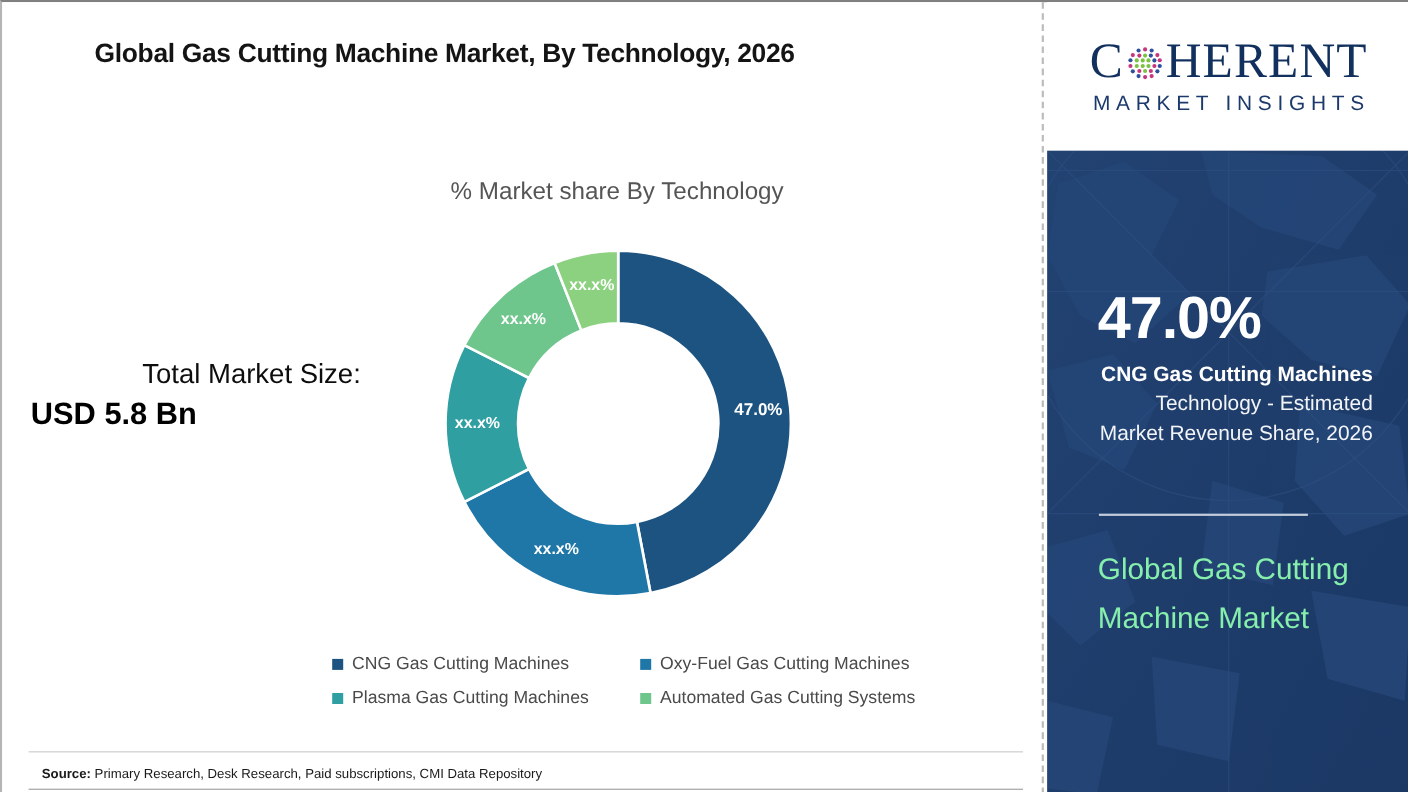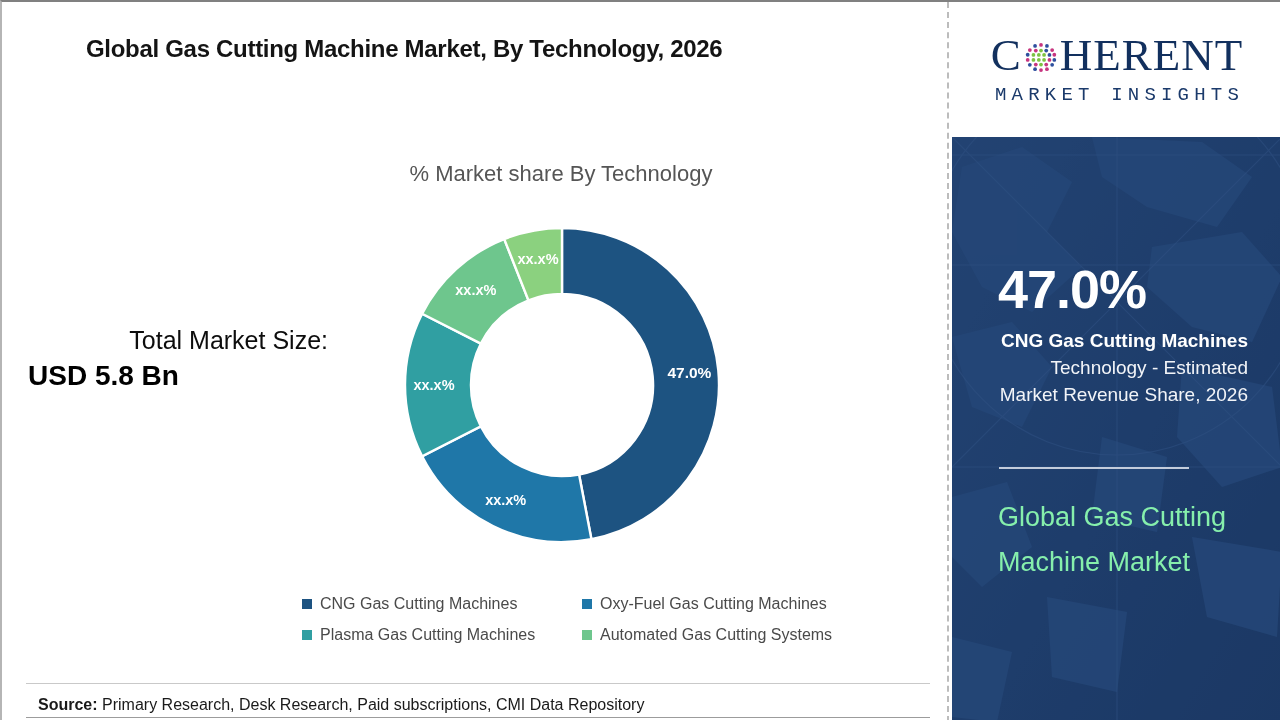--- a/index.html
+++ b/index.html
@@ -68,21 +68,21 @@
   }
   .legend-text { white-space:nowrap; }
 
   
   #source-rule {
     position:absolute; left:24px; top:681px; width:904px; height:1px;
     background:#c9c9c9;
   }
   #source-line {
     position:absolute; left:36px; top:694px;
-    font-size:16px; color:#1a1a1a;
+    font-size:12px; color:#1a1a1a;
   }
   #source-line b { font-weight:bold; }
   #bottom-rule {
     position:absolute; left:24px; top:715px; width:904px; height:1px;
     background:#9c9c9c;
   }
 
   
   #dashed-divider {
     position:absolute; left:945px; top:0px; width:0; height:720px;
@@ -104,21 +104,21 @@
   #logo-row {
     display:flex; align-items:center; justify-content:center;
     line-height:1;
   }
   .logo-serif {
     font-family:"Liberation Serif", serif;
     font-size:45px; color:#12305e; letter-spacing:1px;
   }
   #logo-globe { width:36px; height:36px; margin:0 1px; position:relative; top:2px; }
   #logo-sub {
-    font-family:Liberation Mono, monospace;
+    font-family:Liberation Sans, sans-serif;
     font-size:19px; color:#1b3a6b; letter-spacing:5.2px;
     margin-top:6px; padding-left:5px;
   }
 
   
   #navy-panel {
     position:absolute; left:0px; top:135px; width:330px; height:585px;
     background:#1e3d6b;
     overflow:hidden;
   }

